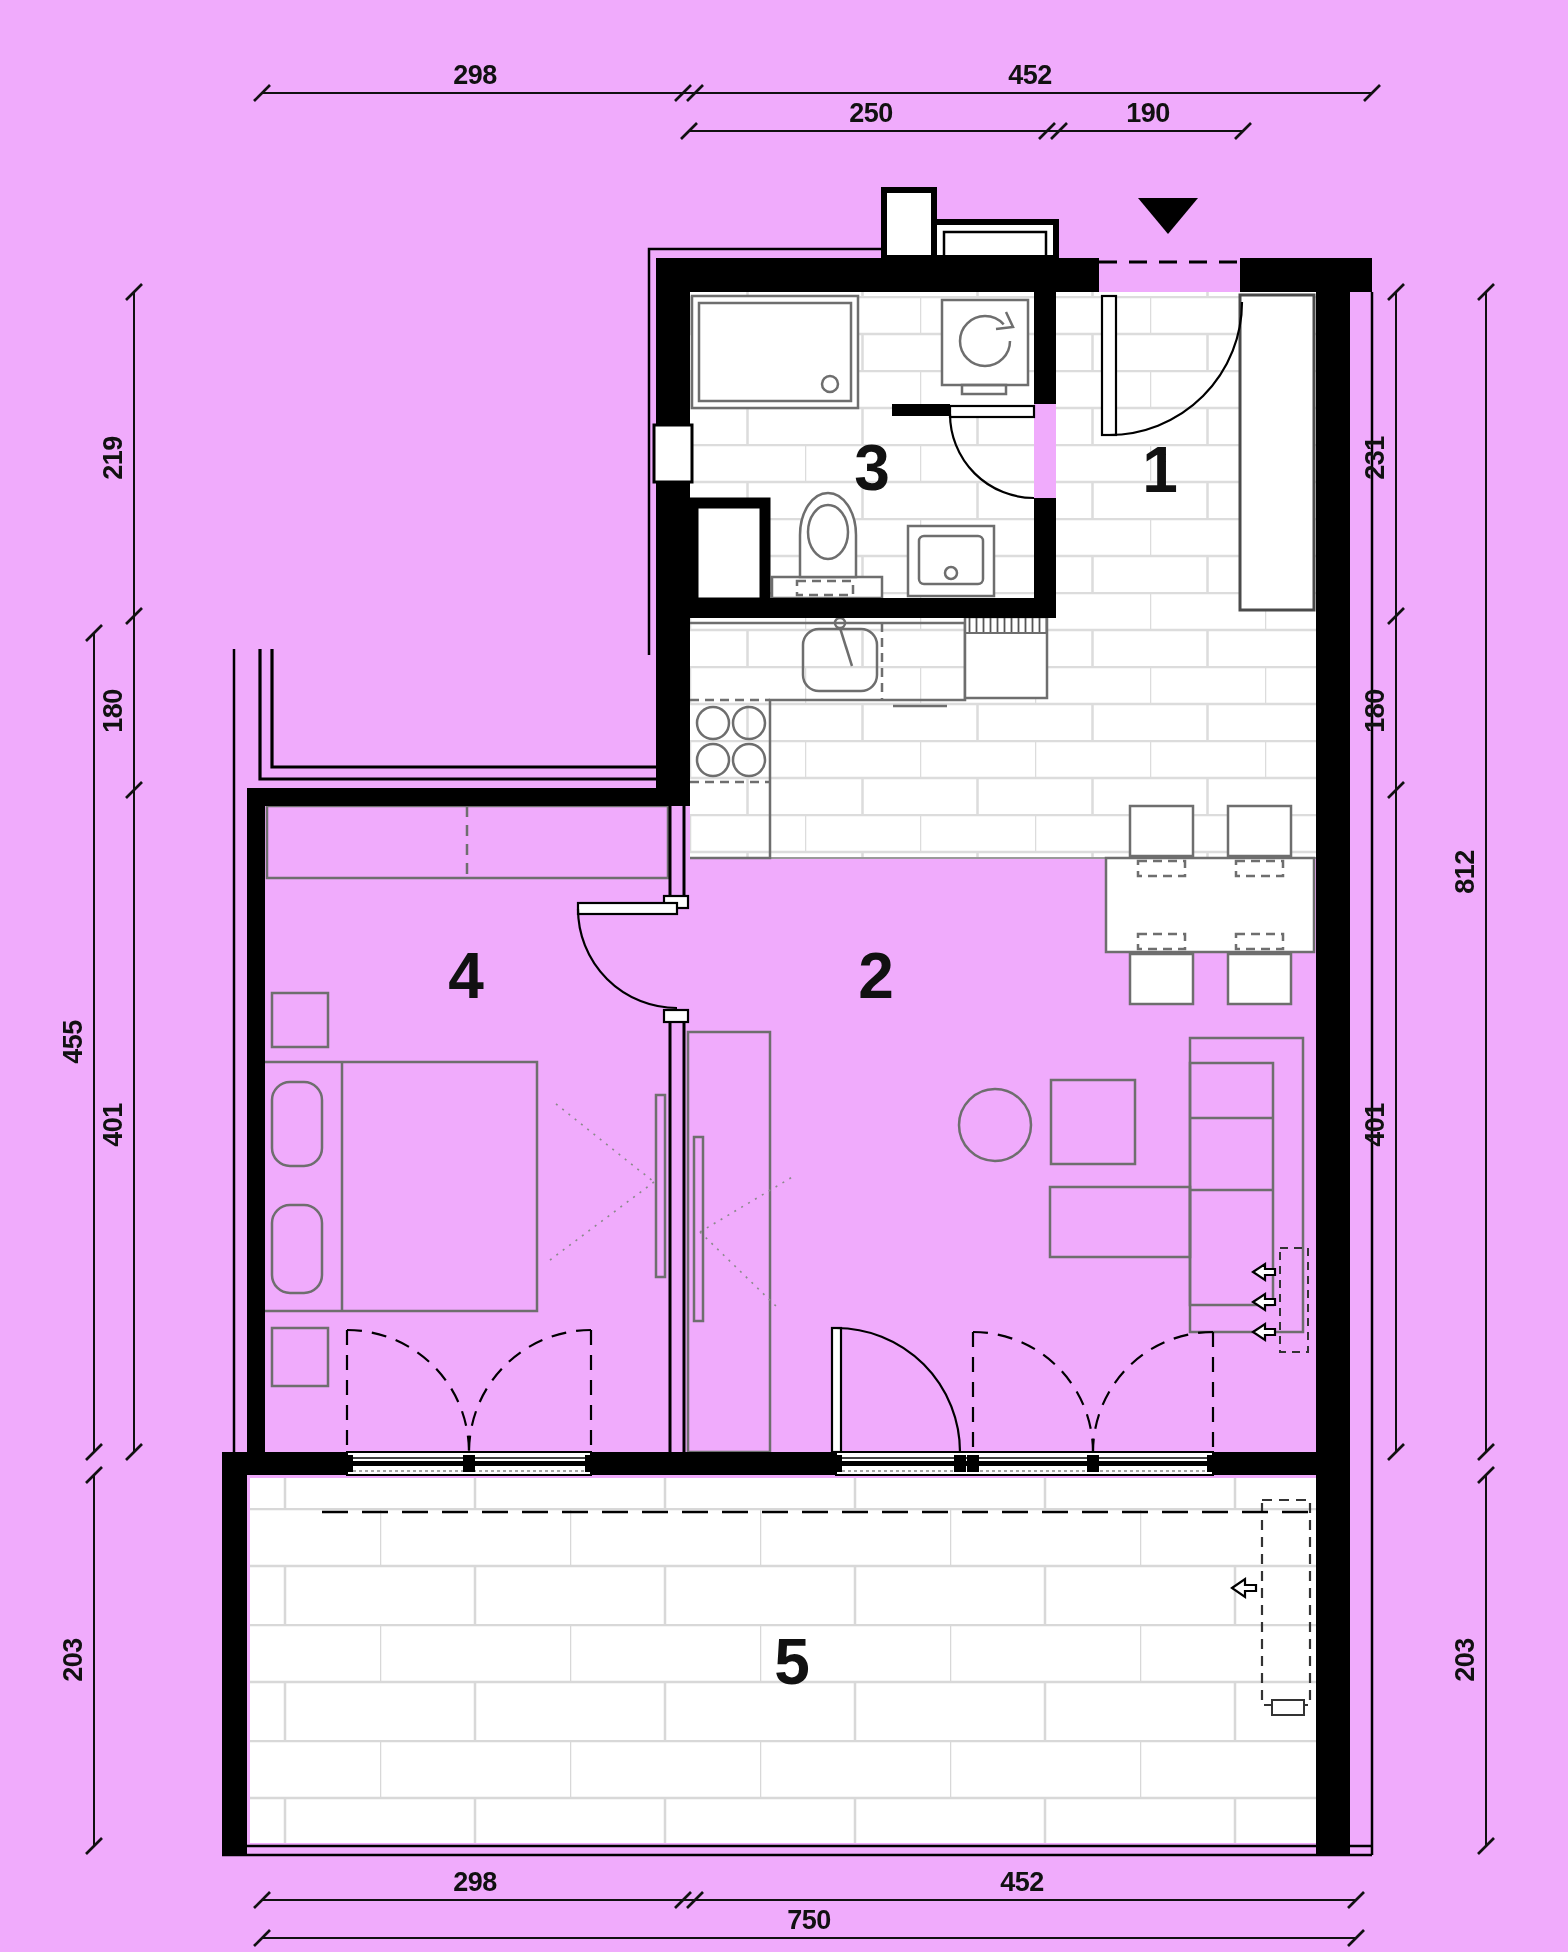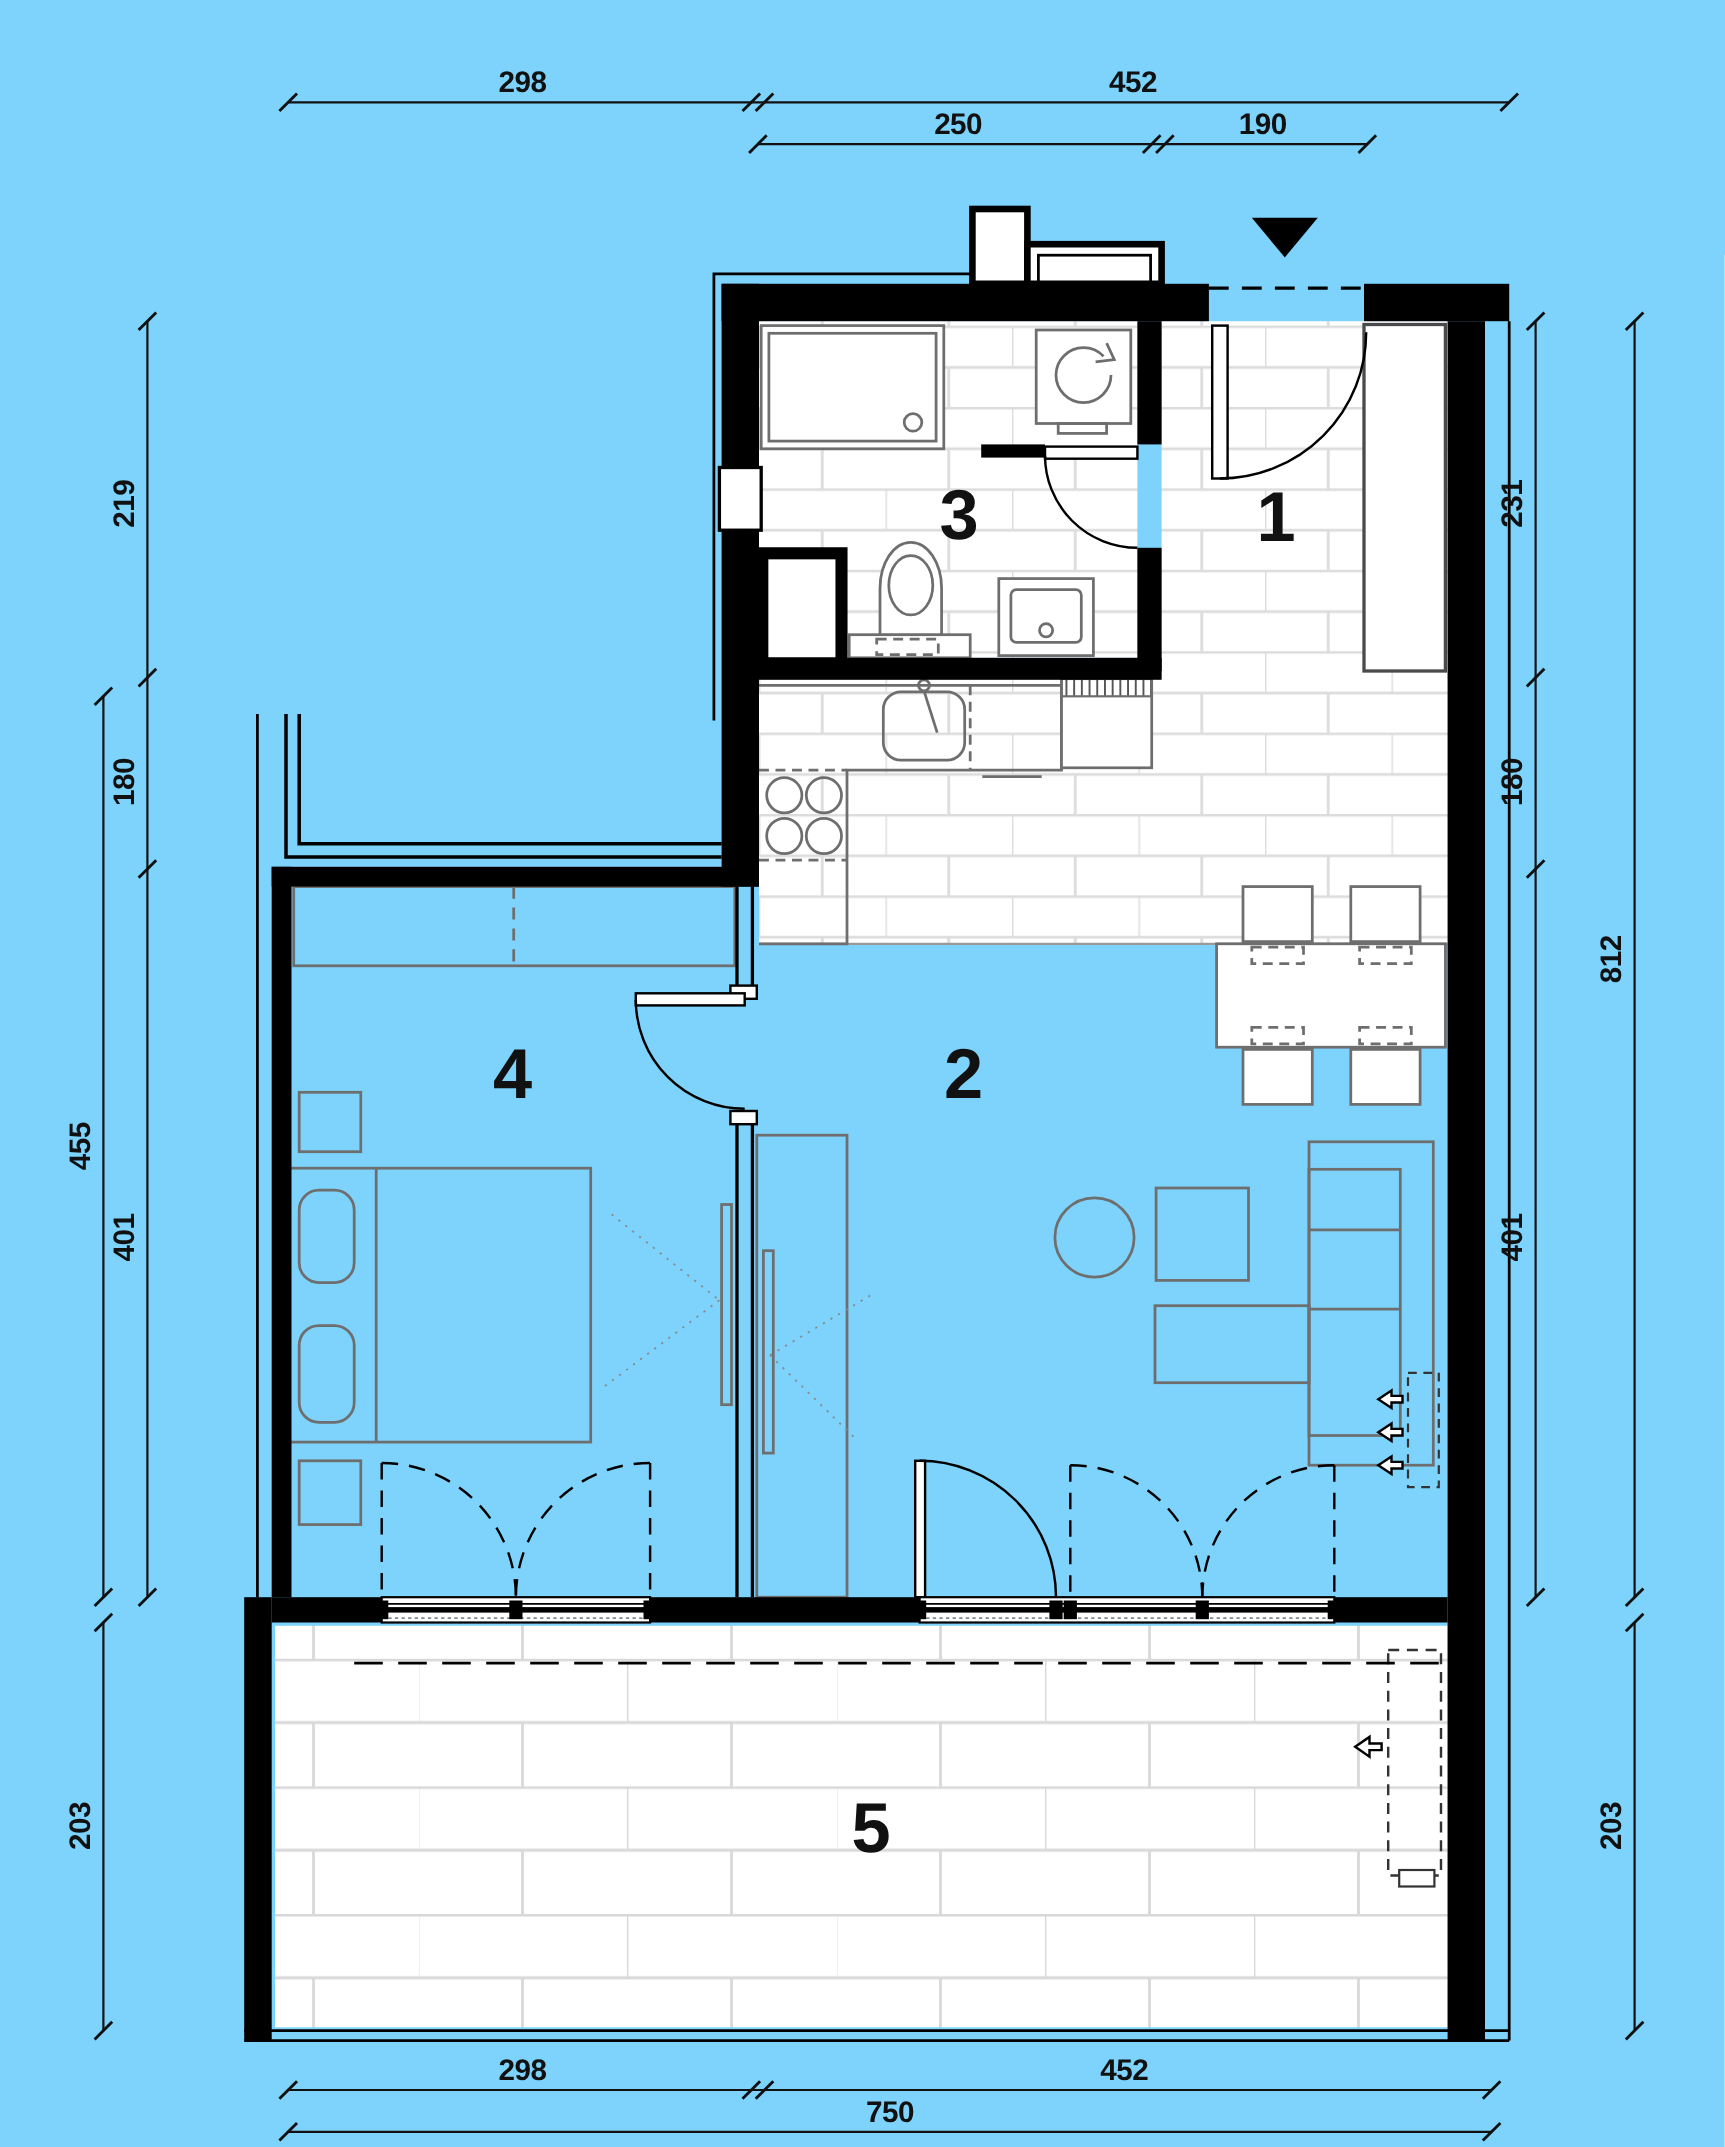--- a/index.html
+++ b/index.html
@@ -1,17 +1,17 @@
 <!DOCTYPE html>
 <html><head>
 <meta charset="utf-8">
 <style>
   html,body{margin:0;padding:0;background:#ffffff;}
   body{font-family:"Liberation Sans", sans-serif;}
-  .stage{position:relative;width:1568px;height:1952px;background:#7dd3fc;overflow:hidden;}
+  .stage{position:relative;width:1568px;height:1952px;background:#f0abfc;overflow:hidden;}
   svg{position:absolute;left:0;top:0;}
   text{font-family:"Liberation Sans","DejaVu Sans",sans-serif;fill:#111;}
   .dim{font-size:27px;font-weight:bold;letter-spacing:-0.5px;}
   .room{font-size:64px;font-weight:bold;}
   .wall{fill:#000;stroke:none;}
   .furn{fill:none;stroke:#6e6e6e;stroke-width:2.5;}
   .furnw{fill:#fff;stroke:#6e6e6e;stroke-width:2.5;}
   .thin{fill:none;stroke:#000;stroke-width:2.5;}
   .door{fill:none;stroke:#000;stroke-width:2.2;}
   .leaf{fill:#fff;stroke:#000;stroke-width:2.2;}

